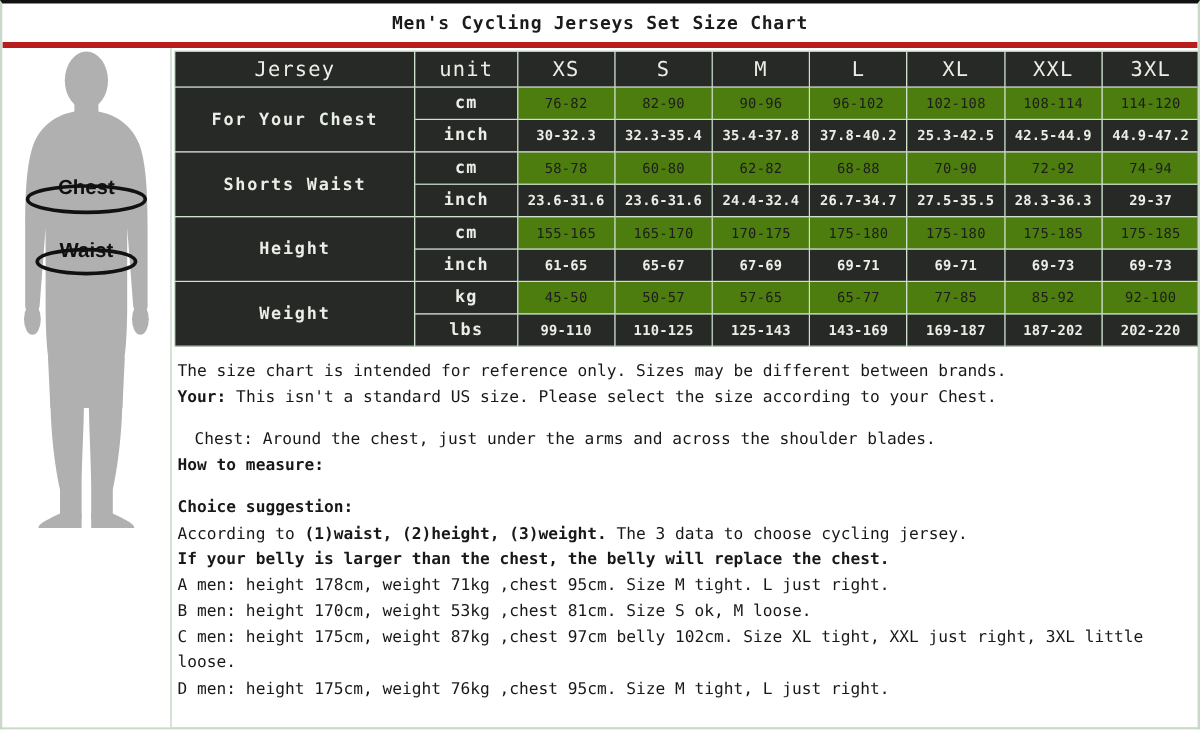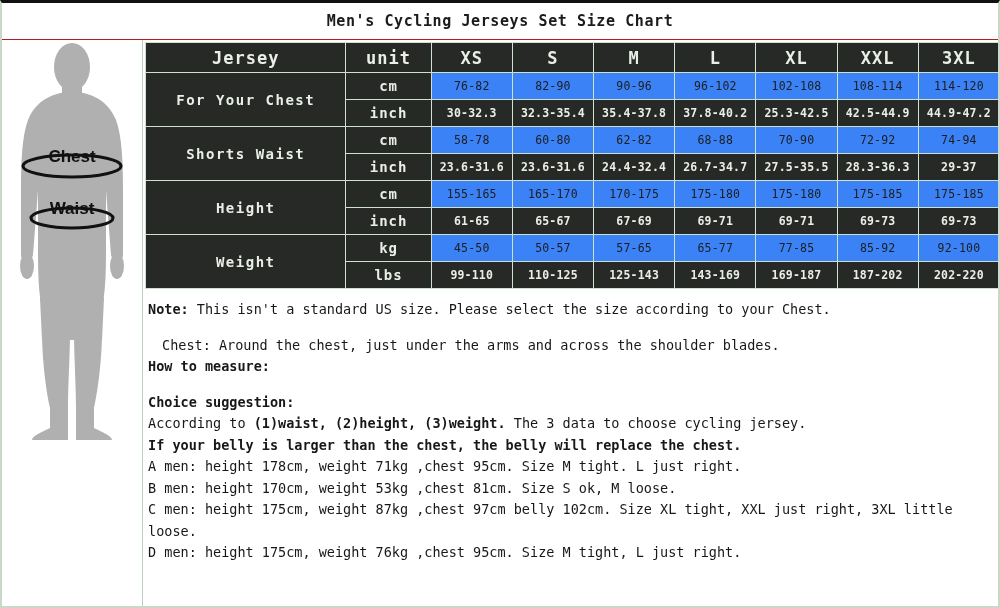--- a/index.html
+++ b/index.html
@@ -27,21 +27,21 @@
   
   .title-bar {
     position: absolute;
     left: 0; top: 0;
     width: 100%;
     height: 37px;
     display: flex;
     align-items: center;
     justify-content: center;
     background: #ffffff;
-    border-bottom: 1px solid #b91c1c;
+    border-bottom: 5px solid #b91c1c;
     box-sizing: border-box;
   }
   .title-text {
     font-family: "DejaVu Sans Mono", "Liberation Mono", monospace;
     font-size: 15px;
     font-weight: bold;
     color: #1b1b1b;
     letter-spacing: 0.6px;
   }
 
@@ -78,28 +78,28 @@
     padding: 0;
     box-sizing: border-box;
   }
   
   td.dark {
     background: #262926;
     color: #e9efe6;
   }
   
   td.light {
-    background: #3b82f6;
+    background: #4d7c0f;
     color: #1d1d1d;
   }
   
   td.hdr {
     height: 30px;
     font-size: 17px;
-    font-weight: bold;
+    font-weight: normal;
     letter-spacing: 1px;
   }
   td.rowlabel {
     font-size: 14px;
     font-weight: bold;
     letter-spacing: 1.5px;
   }
   td.unitcell {
     height: 27px;
     font-size: 14px;
@@ -307,21 +307,22 @@
           <td class="dark val">143-169</td>
           <td class="dark val">169-187</td>
           <td class="dark val">187-202</td>
           <td class="dark val">202-220</td>
         </tr>
       </tbody>
     </table>
   </div>
 
   <div class="notes">
-    <div class="line"><span class="bold">Note:</span><span> This isn't a standard US size. Please select the size according to your Chest.</span></div>
+    <div class="line">The size chart is intended for reference only. Sizes may be different between brands.</div>
+    <div class="line"><span class="bold">Your:</span><span> This isn't a standard US size. Please select the size according to your Chest.</span></div>
 
     <div class="spacer-sm"></div>
 
     <div class="line indent">Chest: Around the chest, just under the arms and across the shoulder blades.</div>
     <div class="line heading">How to measure:</div>
 
     <div class="spacer-sm"></div>
 
     <div class="line heading">Choice suggestion:</div>
     <div class="line"><span>According to </span><span class="bold">(1)waist, (2)height, (3)weight.</span><span> The 3 data to choose cycling jersey.</span></div>

